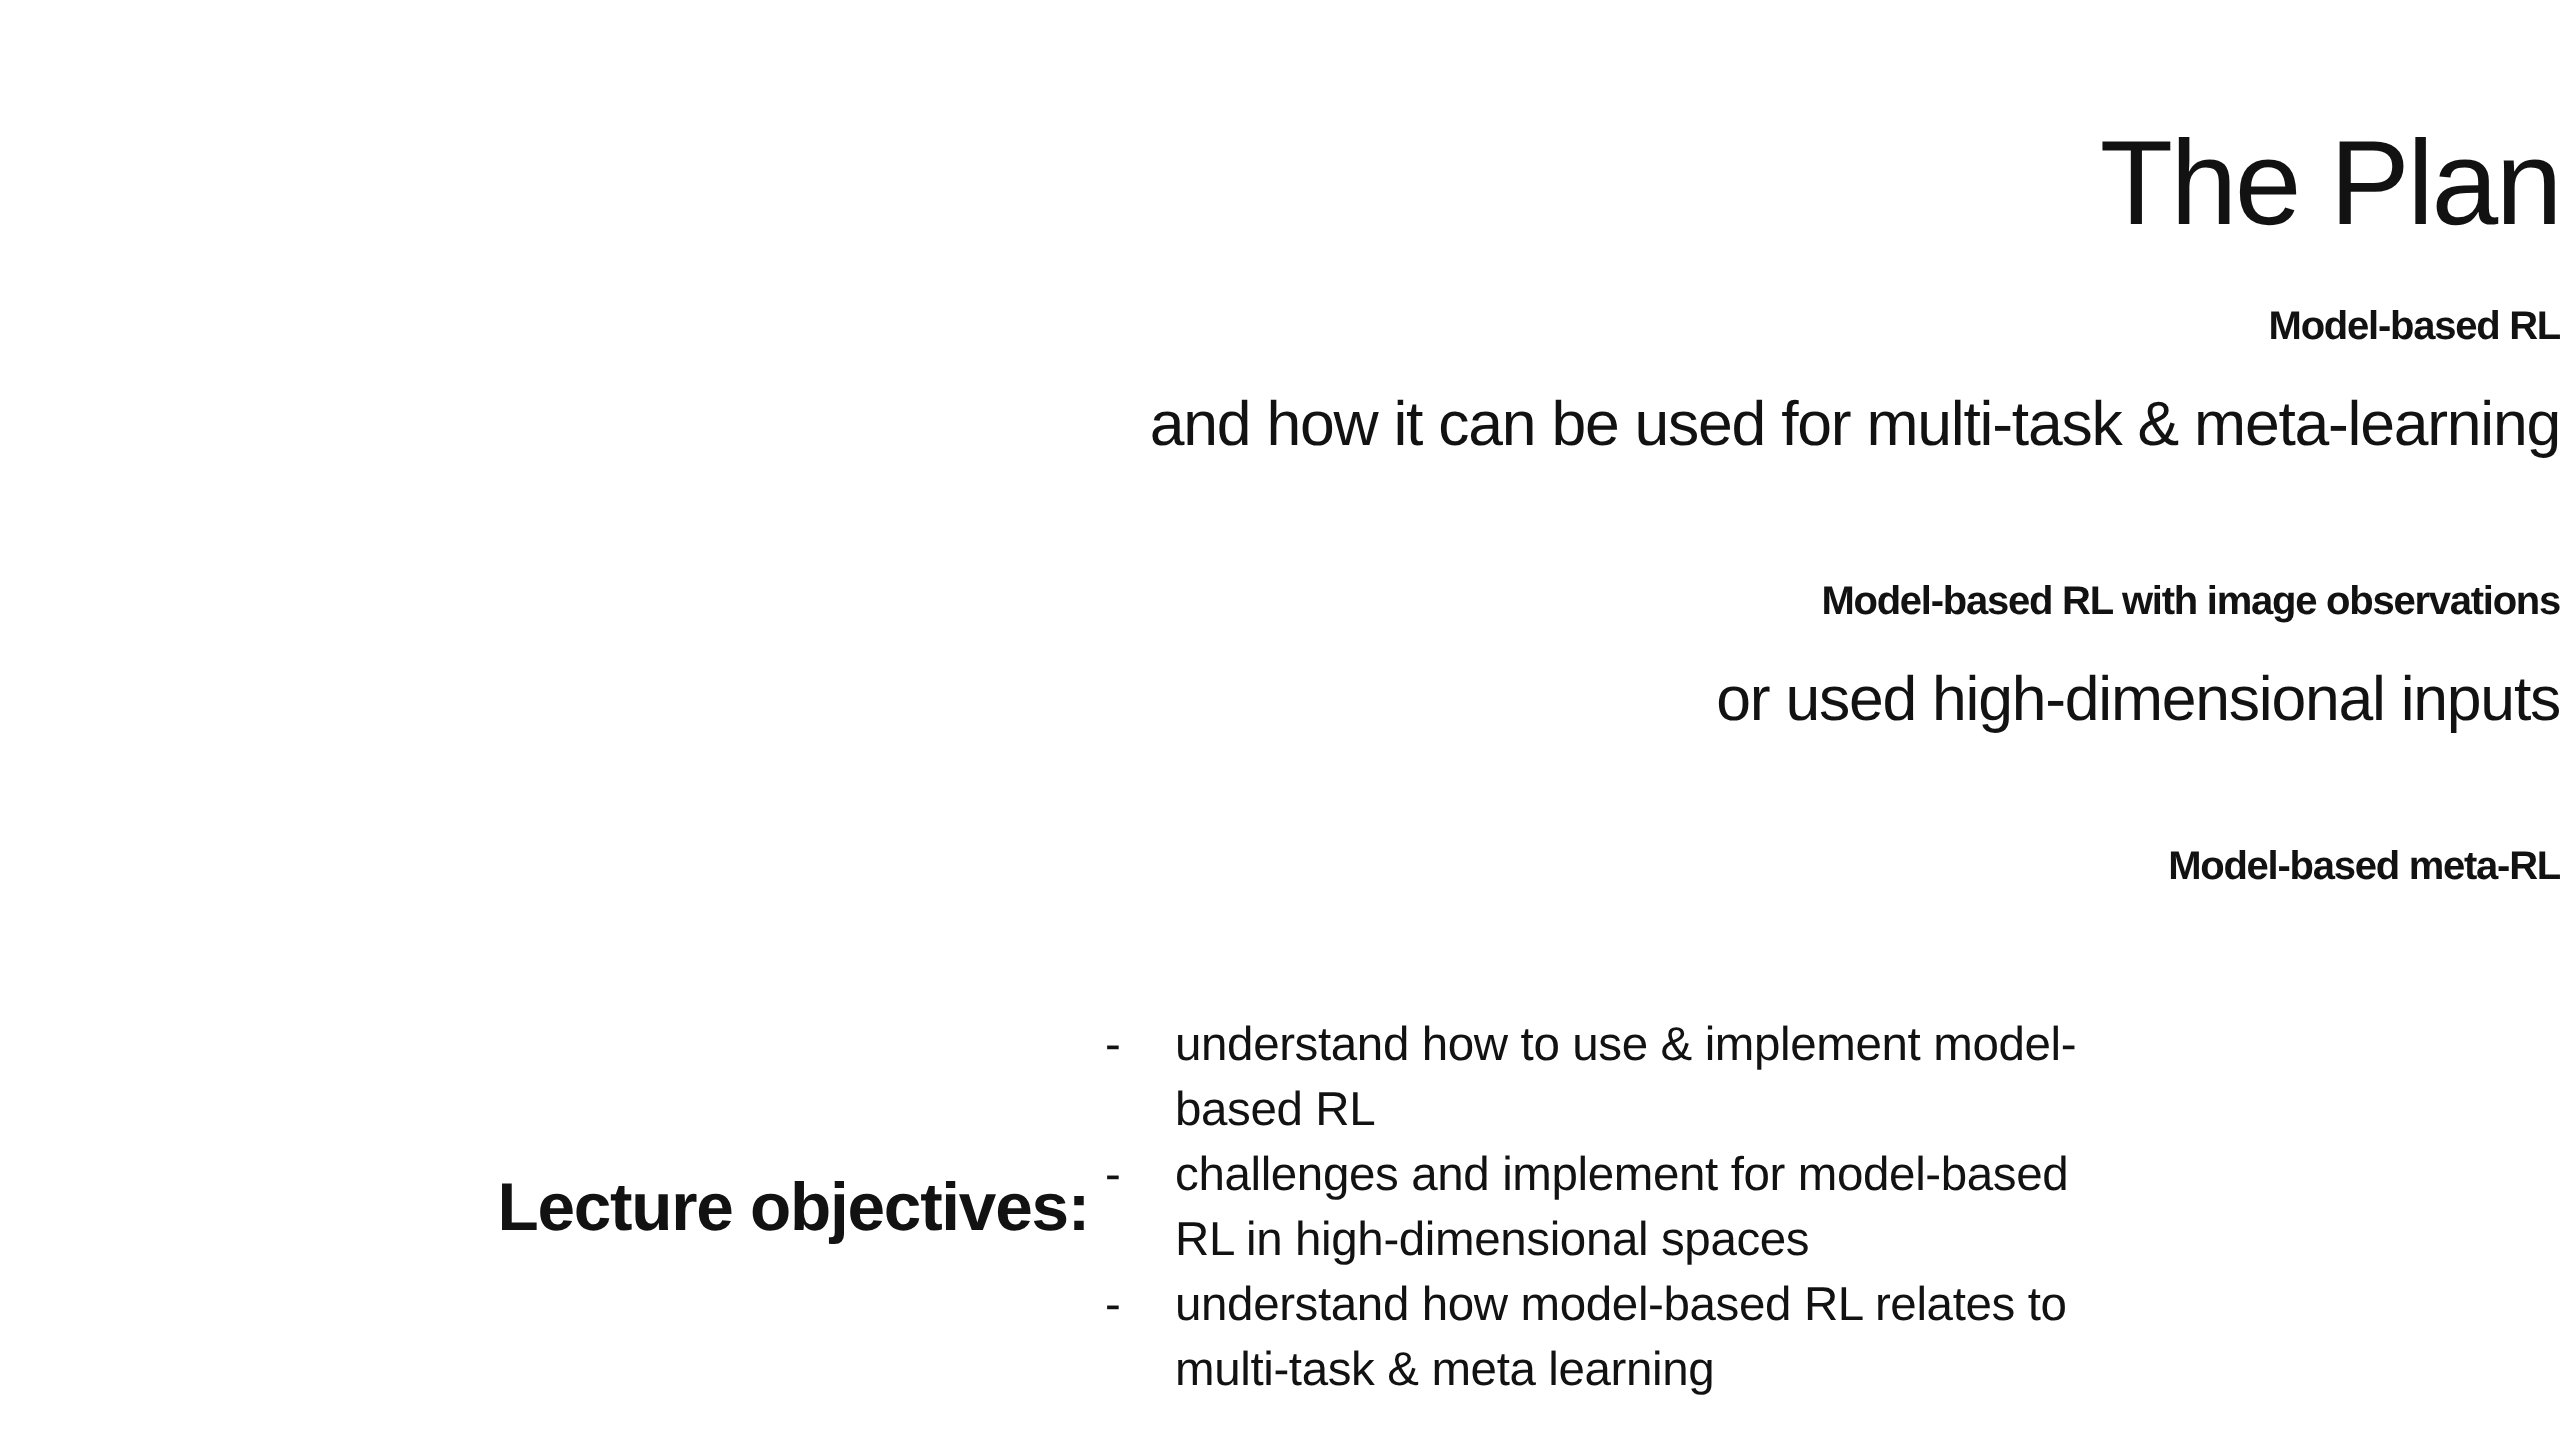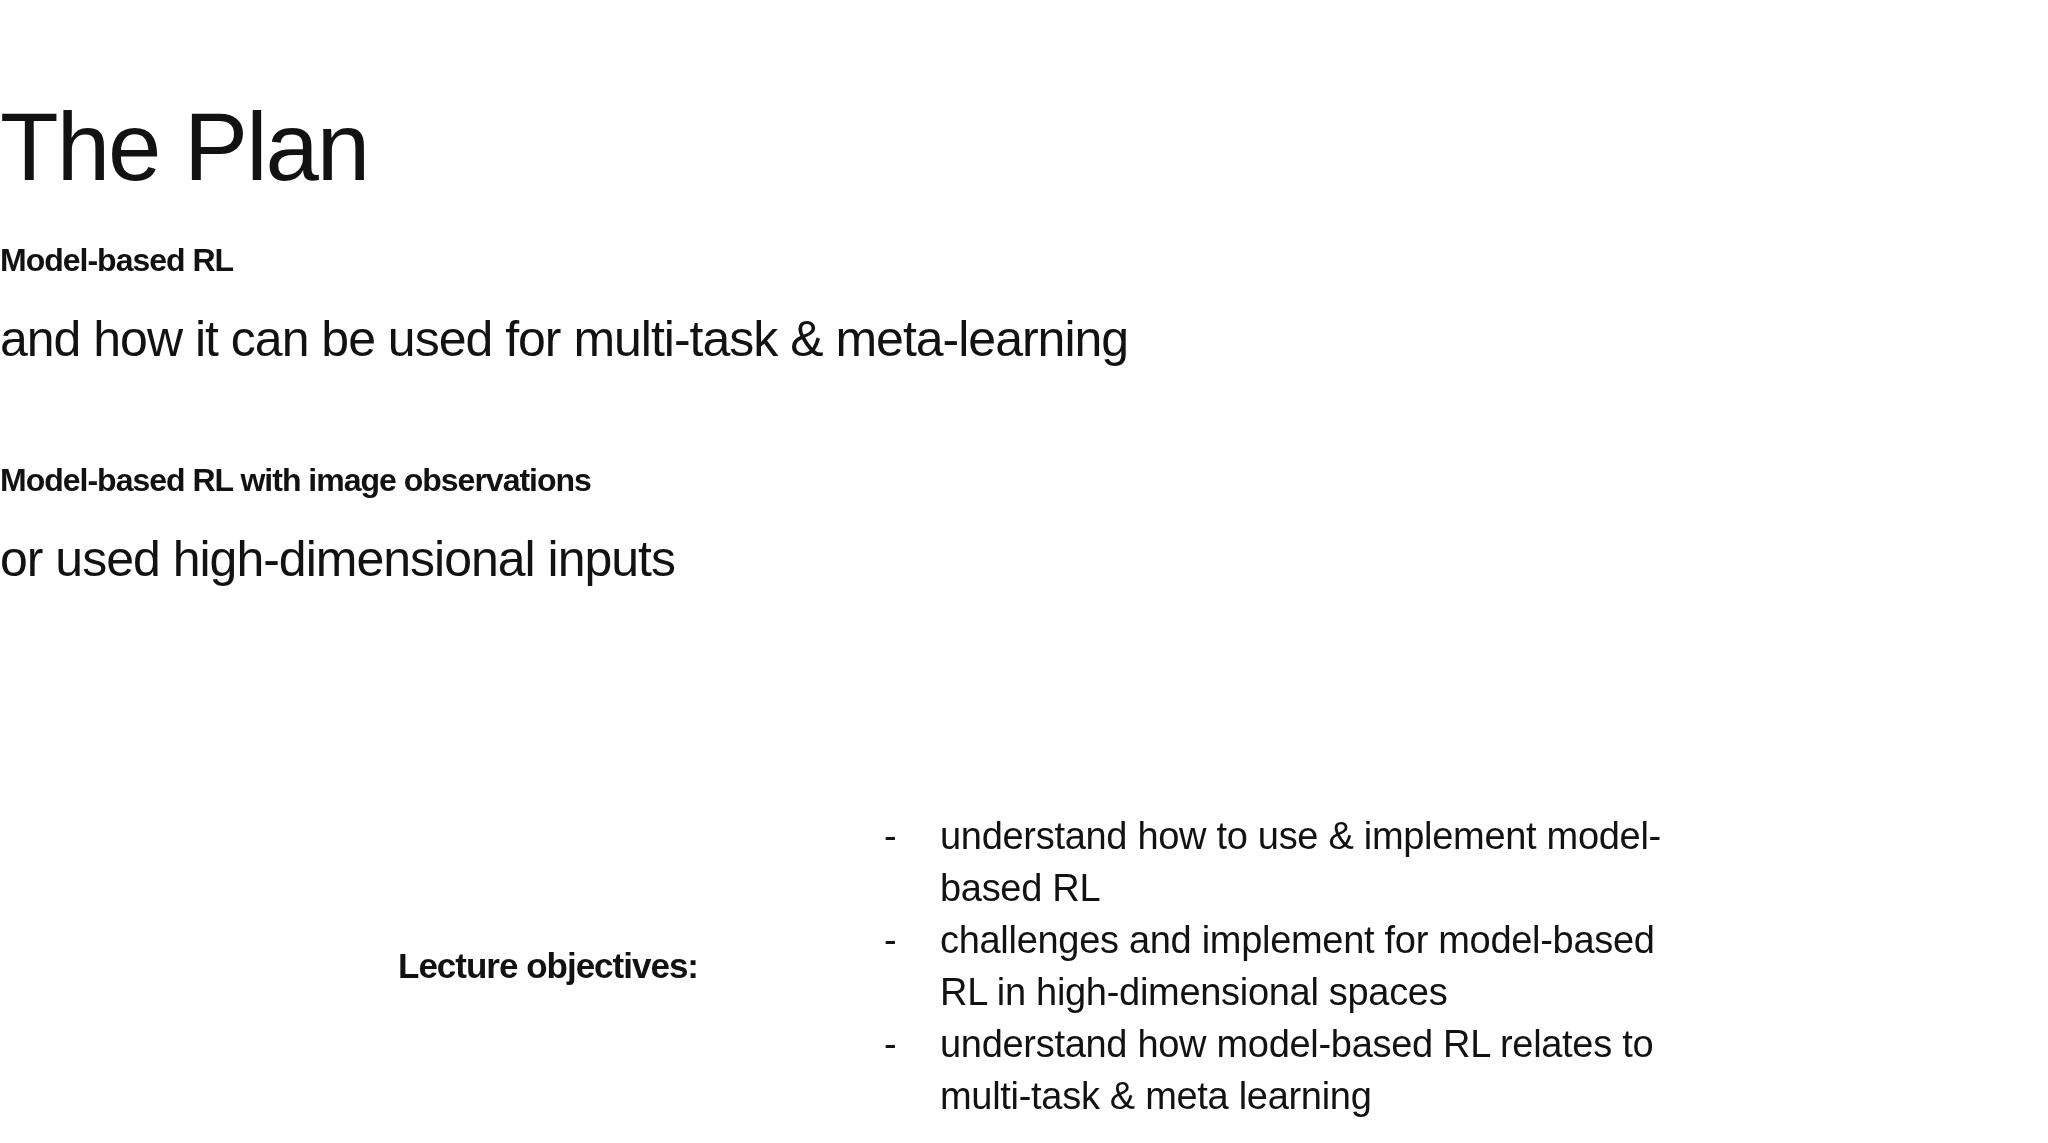--- a/index.html
+++ b/index.html
@@ -13,21 +13,21 @@
     height: 1143px;
     background: #ffffff;
     color: #121212;
     font-family: "Liberation Sans", "DejaVu Sans", sans-serif;
     overflow: hidden;
   }
   .centered-line {
     position: absolute;
     left: 0;
     width: 2048px;
-    text-align: left;
+    text-align: right;
     white-space: nowrap;
   }
   .slide-title {
     top: 28px;
     font-size: 96px;
     line-height: 110px;
     font-weight: 300;
     letter-spacing: -2px;
   }
   .topic-heading {
@@ -45,21 +45,21 @@
   .heading-1 { top: 228px; }
   .subheading-1 { top: 308px; }
   .heading-2 { top: 448px; }
   .subheading-2 { top: 528px; }
   .heading-3 { top: 660px; }
 
   .objectives-label {
     position: absolute;
     left: 398px;
     top: 936px;
-    font-size: 35px;
+    font-size: 54px;
     line-height: 60px;
     font-weight: 700;
     letter-spacing: -1px;
     white-space: nowrap;
   }
   .objectives-list {
     position: absolute;
     left: 884px;
     top: 810px;
     margin: 0;
@@ -88,20 +88,21 @@
 <main class="slide">
 
   <h1 class="centered-line slide-title">The Plan</h1>
 
   <div class="centered-line topic-heading heading-1">Model-based RL</div>
   <div class="centered-line topic-subheading subheading-1">and how it can be used for multi-task &amp; meta-learning</div>
 
   <div class="centered-line topic-heading heading-2">Model-based RL with image observations</div>
   <div class="centered-line topic-subheading subheading-2">or used high-dimensional inputs</div>
 
+  <div class="centered-line topic-heading heading-3">Model-based meta-RL</div>
 
   <div class="objectives-label">Lecture objectives:</div>
 
   <ul class="objectives-list">
     <li class="objective">
       <span class="marker">-</span>
       <span class="objective-text">understand how to use &amp; implement model-based RL</span>
     </li>
     <li class="objective">
       <span class="marker">-</span>

